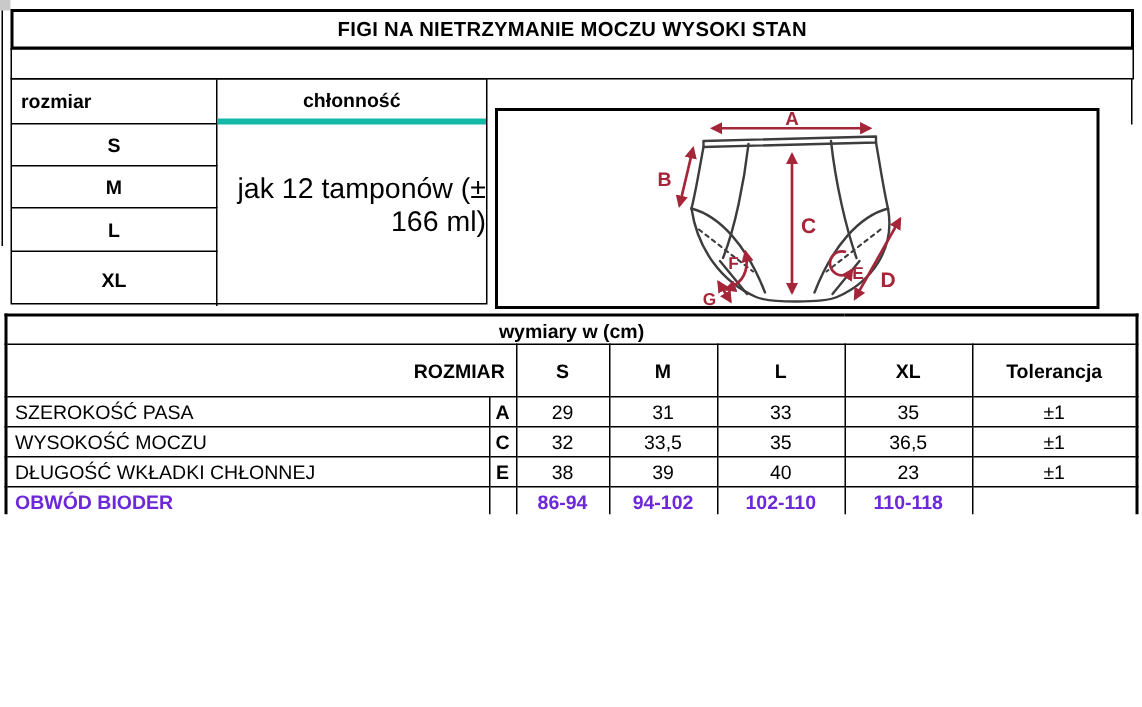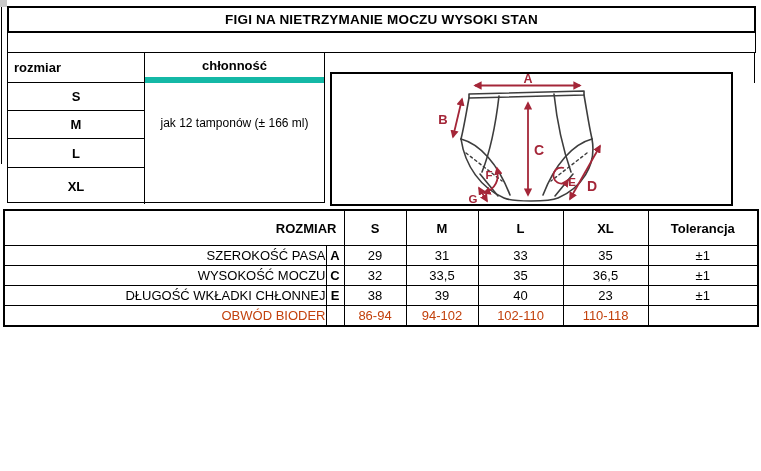--- a/index.html
+++ b/index.html
@@ -16,42 +16,42 @@
   #outer-left-line{left:1px;top:7px;width:1px;height:157px;background:#000;}
   .handle{background:#c9c9c9;}
   #handle-tl{left:0;top:0;width:7px;height:7px;}
   #handle-br{left:752px;top:463px;width:7px;height:6px;}
 
   
   #size-table{left:7px;top:52px;width:318px;height:151px;border:1px solid #000;}
   .st-cell{position:absolute;box-sizing:border-box;font-size:13px;}
   #st-size-head{left:0;top:0;width:137px;height:30px;border-right:1px solid #000;
       border-bottom:1px solid #000;font-weight:bold;display:flex;align-items:center;padding-left:6px;}
-  #st-abs-head{left:137px;top:0;right:0;height:30px;border-bottom:6px solid #14b8a6;
+  #st-abs-head{left:137px;top:0;right:0;height:30px;border-bottom:4px solid #14b8a6;
       font-weight:bold;display:flex;align-items:center;justify-content:center;text-align:right;}
   .st-size{left:0;width:137px;border-right:1px solid #000;border-bottom:1px solid #000;
       font-weight:bold;display:flex;align-items:center;justify-content:center;}
   .st-size.last{border-bottom:none;}
   #st-abs-val{left:137px;top:30px;right:0;bottom:0;display:flex;
-      justify-content:center;align-items:flex-start;padding-top:33px;font-size:12px;}
+      justify-content:center;align-items:flex-start;padding-top:33px;font-size:19px;text-align:right;}
 
   
   #diagram-box{left:330px;top:72px;width:403px;height:134px;border:2px solid #000;}
 
   
   #measure-table{position:absolute;left:3px;top:209px;width:754px;
       border-collapse:collapse;table-layout:fixed;border:2px solid #000;}
   #measure-table td{border:1px solid #000;font-size:13px;text-align:center;
       padding:0;height:19px;overflow:hidden;white-space:nowrap;}
-  #measure-table td.lbl{text-align:right;padding-left:5px;}
+  #measure-table td.lbl{text-align:left;padding-left:5px;}
   #measure-table td.ltr{font-weight:bold;}
   #measure-table tr.section td{font-weight:bold;height:18px;}
   #measure-table tr.head td{font-weight:bold;height:34px;}
   #measure-table td.rz{text-align:right;padding-right:7px;}
-  #measure-table tr.red td{color:#c2410c;font-weight:normal;}
+  #measure-table tr.red td{color:#6d28d9;font-weight:bold;}
 </style>
 </head>
 <body>
 
 <div id="page">
 
   <div class="abs handle" id="handle-tl"></div>
   <div class="abs handle" id="handle-br"></div>
   <div class="abs" id="outer-left-line"></div>
 
@@ -118,20 +118,23 @@
     <colgroup>
       <col style="width:322px">
         <col style="width:18px">
         <col style="width:62px">
       <col style="width:72px">
         <col style="width:85px">
         <col style="width:85px">
         <col style="width:110px">
     </colgroup>
     <tbody>
+        <tr class="section">
+      <td colspan="7">wymiary w (cm)</td>
+    </tr>
     <tr class="head">
       <td colspan="2" class="rz">ROZMIAR</td>
       <td>S</td>
       <td>M</td>
       <td>L</td>
       <td>XL</td>
       <td>Tolerancja</td>
     </tr>
     <tr>
       <td class="lbl">SZEROKOŚĆ PASA</td>

